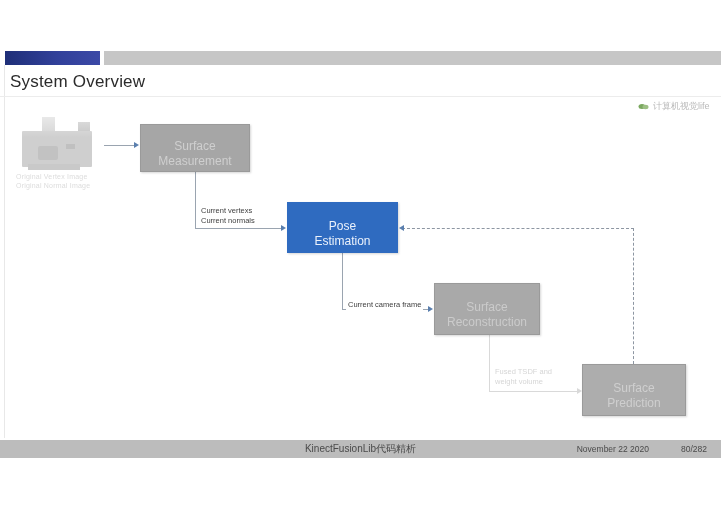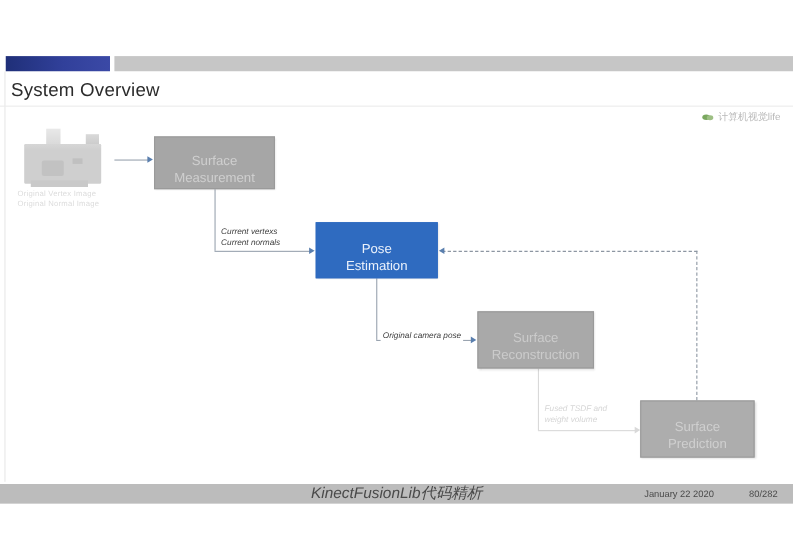--- a/index.html
+++ b/index.html
@@ -104,21 +104,20 @@
   .arrow-l {
     position:absolute; width:0; height:0;
     border-top:3px solid transparent; border-bottom:3px solid transparent;
     border-right:5px solid #5a7fae;
   }
 
   .edge-label {
     position:absolute; font-size:7.5px; line-height:9.5px;
     color:#3e3e3e; background:#ffffff; padding:1px 2px;
     white-space:nowrap;
-    font-style:italic;
   }
   .edge-label.faint { color:#d6d6d6; }
 
   
   .wm-top {
     position:absolute; left:638px; top:100px;
     display:flex; align-items:center; gap:4px;
     font-size:9px; color:#b9b9b9;
   }
   .wm-leaf { width:11px; height:9px; }
@@ -132,21 +131,21 @@
   
   .footer { position:absolute; left:0; top:440px; width:721px; height:18px; background:#bcbcbc; }
   .footer-name {
     position:absolute; left:5px; top:440px; width:168px; height:18px;
     background:linear-gradient(to right,#24357f 0%,#2f3f91 60%,#3a49a0 100%);
     color:#ffffff; font-size:10px; display:flex; align-items:center; justify-content:center;
   }
   .footer-center {
     position:absolute; left:0; top:440px; width:721px; height:18px;
     display:flex; align-items:center; justify-content:center;
-    font-size:14px; color:#4a4a4a; pointer-events:none;font-style:italic;
+    font-size:10px; color:#4a4a4a; pointer-events:none;
   }
   .footer-date {
     position:absolute; right:72px; top:440px; height:18px;
     display:flex; align-items:center; font-size:8.5px; color:#4a4a4a;
   }
   .footer-page {
     position:absolute; right:14px; top:440px; height:18px;
     display:flex; align-items:center; font-size:8.5px; color:#4a4a4a;
   }
   .footer-below { position:absolute; left:0; top:458px; width:721px; height:50px; background:#ffffff; }
@@ -184,21 +183,21 @@
 
   <div class="line v" style="left:195px; top:172px; height:56px;"></div>
   <div class="line h" style="left:195px; top:228px; width:87px;"></div>
   <div class="arrow-r" style="left:281px; top:225px;"></div>
   <div class="edge-label" style="left:199px; top:205px; white-space:pre-line;">Current vertexs
 Current normals</div>
 
   <div class="line v" style="left:342px; top:253px; height:56px;"></div>
   <div class="line h" style="left:342px; top:309px; width:88px;"></div>
   <div class="arrow-r" style="left:428px; top:306px;"></div>
-  <div class="edge-label" style="left:346px; top:299px;">Original camera pose</div>
+  <div class="edge-label" style="left:346px; top:299px;">Current camera frame</div>
 
   <div class="line v" style="left:489px; top:335px; height:56px; background:#d9d9d9;"></div>
   <div class="line h" style="left:489px; top:391px; width:90px; background:#d9d9d9;"></div>
   <div class="arrow-r" style="left:577px; top:388px; border-left-color:#d9d9d9;"></div>
   <div class="edge-label faint" style="left:493px; top:366px; white-space:pre-line;">Fused TSDF and
 weight volume</div>
 
   <div class="dash-v" style="left:633px; top:228px; height:136px;"></div>
   <div class="dash-h" style="left:402px; top:228px; width:232px;"></div>
   <div class="arrow-l" style="left:399px; top:225px;"></div>
@@ -237,17 +236,17 @@
       <circle cx="5" cy="8" r="2.1" fill="none" stroke="#4a4a4a" stroke-width="1.3"></circle>
       <circle cx="12" cy="3.5" r="2.1" fill="none" stroke="#4a4a4a" stroke-width="1.3"></circle>
       <circle cx="21" cy="8" r="2.1" fill="none" stroke="#4a4a4a" stroke-width="1.3"></circle>
       <circle cx="23" cy="17" r="1.8" fill="none" stroke="#4a4a4a" stroke-width="1.3"></circle>
     </svg>
     <span>计算机视觉life</span>
   </div>
 
   <div class="footer"></div>
   <div class="footer-center">KinectFusionLib代码精析</div>
-  <div class="footer-date">January 22 2020</div>
+  <div class="footer-date">November 22 2020</div>
   <div class="footer-page">80/282</div>
   <div class="footer-below"></div>
 
 </div>
 
 </body></html>

